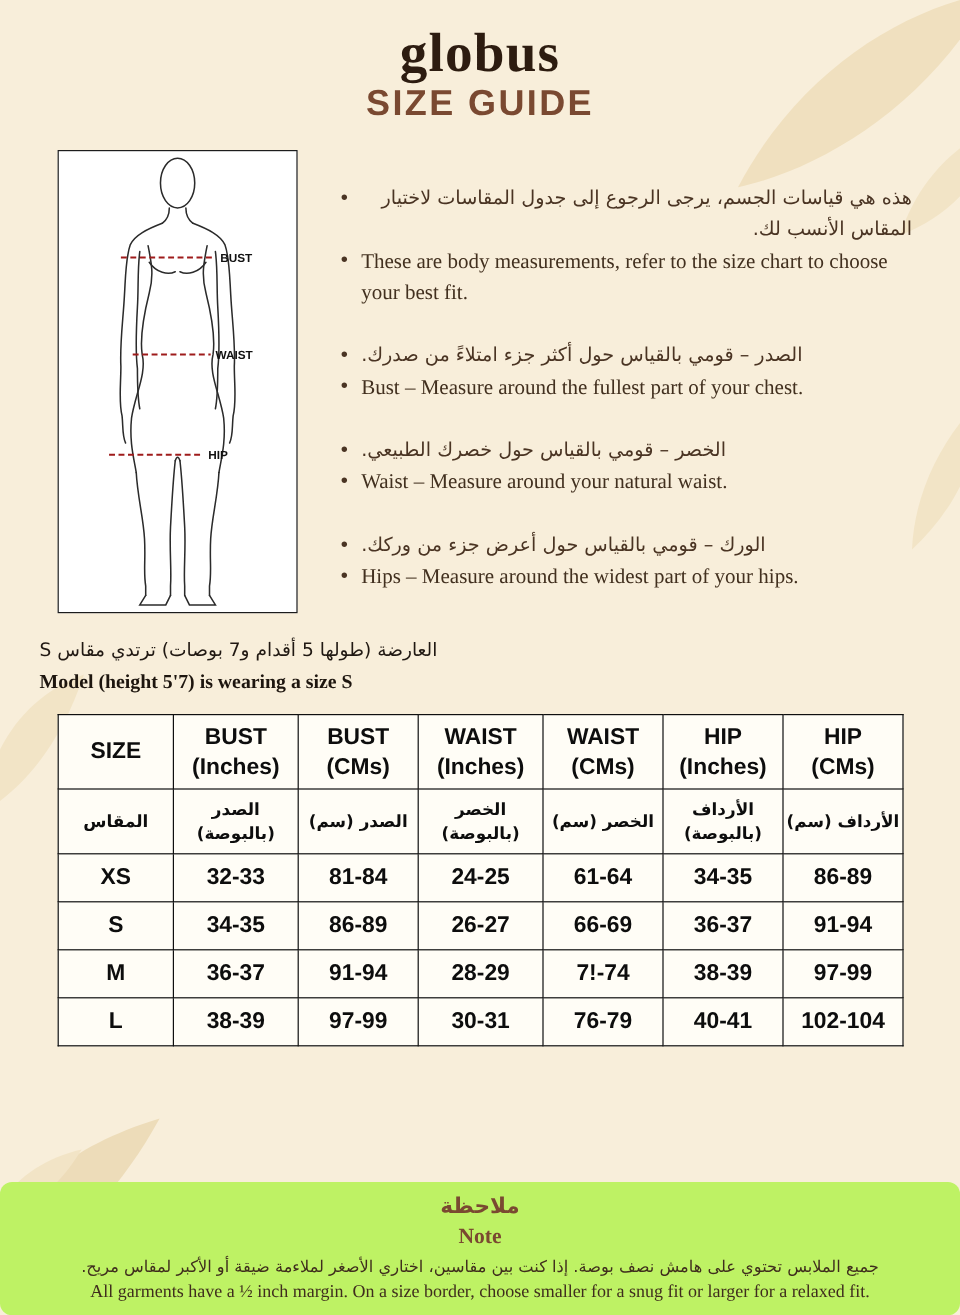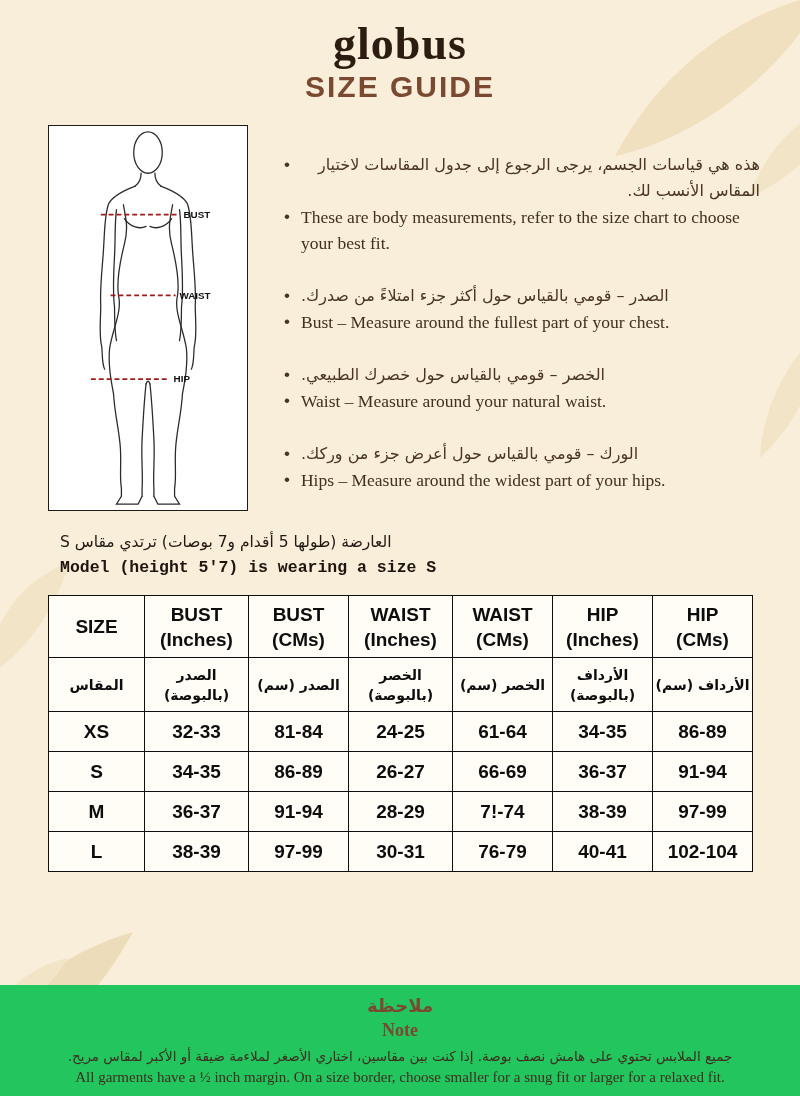--- a/index.html
+++ b/index.html
@@ -37,27 +37,27 @@
   .tip-ar{
     font-family:"DejaVu Sans",sans-serif;font-size:16px;line-height:26px;
     direction:rtl;text-align:right;color:#4a3423;
   }
   .tip-en{
     font-family:"Liberation Serif",serif;font-size:17.5px;line-height:26px;
     color:#42301f;
   }
 
   
-  .model-note{position:absolute;left:60px;top:530px;}
+  .model-note{position:absolute;left:33px;top:530px;}
   .model-ar{
     font-family:"DejaVu Sans",sans-serif;font-size:15.5px;line-height:25px;
     direction:rtl;text-align:left;color:#201812;font-weight:500;
   }
   .model-en{
-    font-family:Liberation Mono, monospace;font-size:16.5px;line-height:25px;
+    font-family:Liberation Serif, serif;font-size:16.5px;line-height:25px;
     color:#1d150e;font-weight:600;
   }
 
   
   table.size-table{
     position:absolute;left:48px;top:595px;width:704px;
     border-collapse:collapse;background:#fffdf6;table-layout:fixed;padding-left:18px;
   }
   .size-table th,.size-table td{
     border:1.5px solid #0f0f0f;text-align:center;vertical-align:middle;
@@ -67,21 +67,21 @@
   .size-table .hrow-ar th{
     height:54px;font-family:"DejaVu Sans",sans-serif;
     font-size:14px;font-weight:700;direction:rtl;line-height:20px;
   }
   .size-table td{height:40px;font-size:19px;font-weight:600;}
   .size-table td.size-col{font-weight:700;}
 
   
   .footer{
     position:absolute;left:0;bottom:0;width:800px;height:111px;
-    background:#22c55e;text-align:center;z-index:1;
+    background:#bef264;text-align:center;z-index:1;border-radius:10px;
   }
   .note-title-ar{
     font-family:"DejaVu Sans",sans-serif;font-size:18px;font-weight:700;
     color:#7a4931;margin-top:9px;line-height:24px;
   }
   .note-title-en{
     font-family:"Liberation Serif",serif;font-size:18px;font-weight:700;
     color:#7a4931;line-height:24px;
   }
   .note-body-ar{

